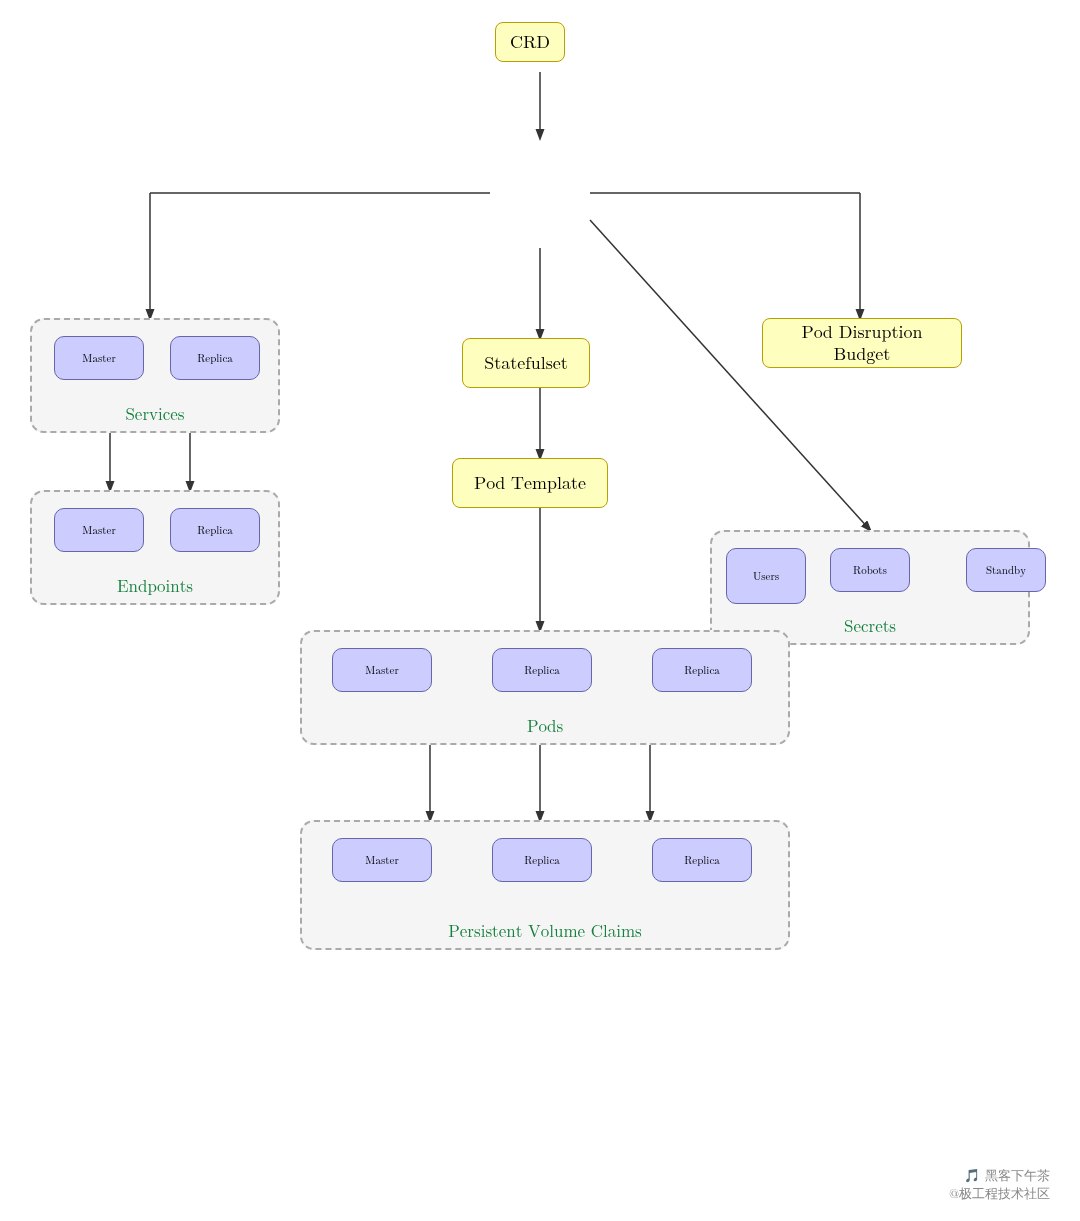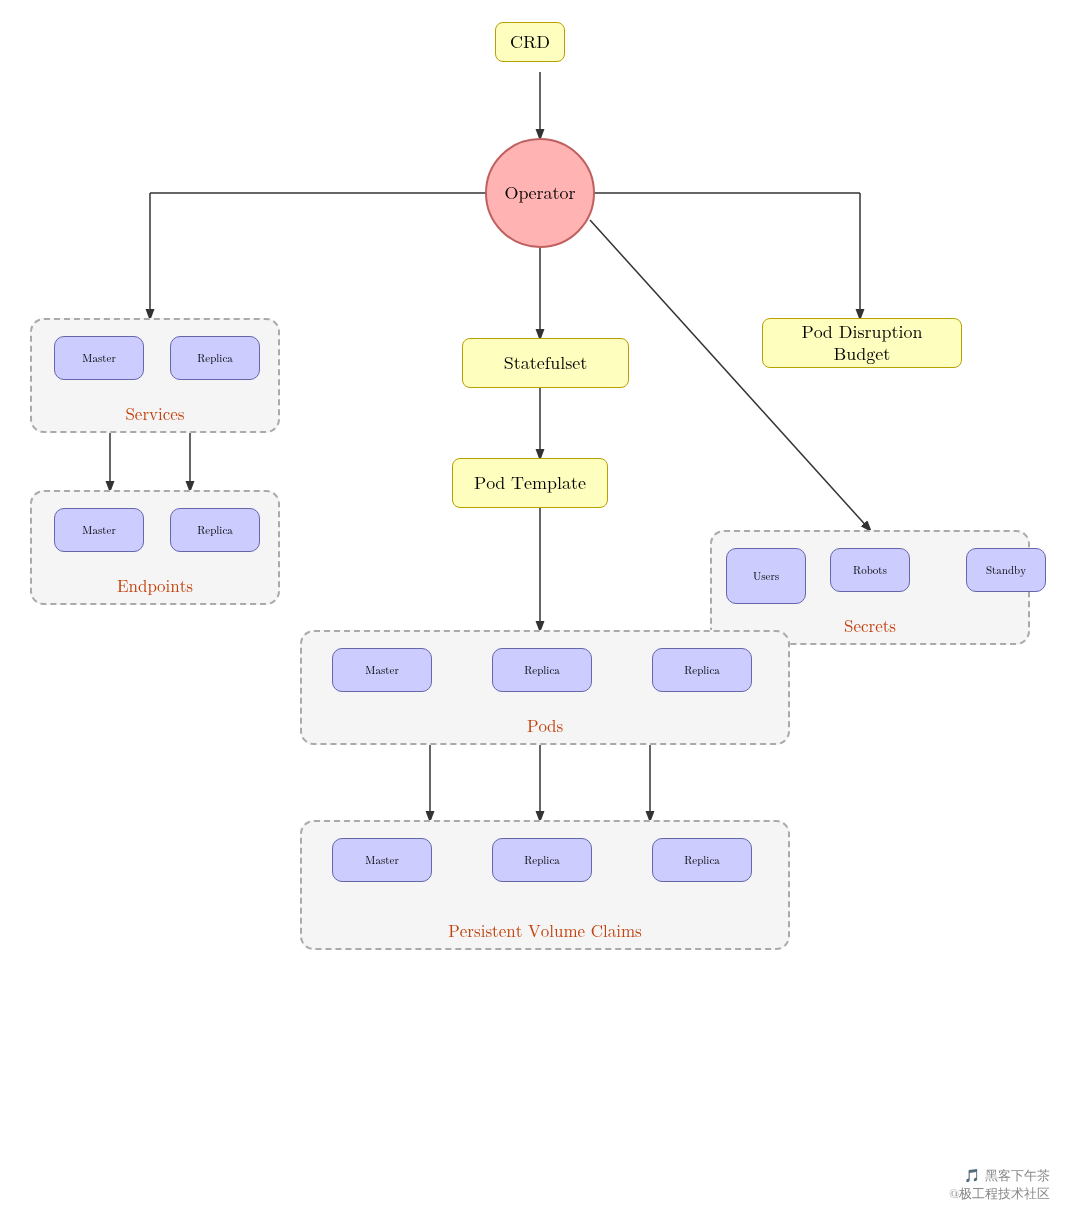--- a/index.html
+++ b/index.html
@@ -58,21 +58,21 @@
       border: 2px dashed #aaa;
       border-radius: 14px;
       background: #f5f5f5;
     }
     .group-label {
       position: absolute;
       bottom: 6px;
       width: 100%;
       text-align: center;
       font-size: 17px;
-      color: #c2410c;
+      color: #15803d;
     }
     
     .watermark {
       position: absolute;
       bottom: 18px;
       right: 30px;
       font-size: 13px;
       color: #888;
       text-align: right;
     }
@@ -110,23 +110,20 @@
 
     <line x1="430" y1="730" x2="430" y2="820" stroke="#333" stroke-width="1.5" marker-end="url(#arrow)"></line>
     <line x1="540" y1="730" x2="540" y2="820" stroke="#333" stroke-width="1.5" marker-end="url(#arrow)"></line>
     <line x1="650" y1="730" x2="650" y2="820" stroke="#333" stroke-width="1.5" marker-end="url(#arrow)"></line>
   </svg>
 
   <div class="node node-rect-yellow" style="left:495px; top:22px; width:70px;">
     <span>CRD</span>
   </div>
 
-  <div class="node node-circle-pink" style="left:485px; top:138px;">
-    <span>Operator</span>
-  </div>
 
   <div class="group-box" style="left:30px; top:318px; width:250px; height:115px;">
     <div class="node node-rect-purple" style="left:22px; top:16px; width:90px; height:44px;">
       <span>Master</span>
     </div>
     <div class="node node-rect-purple" style="left:138px; top:16px; width:90px; height:44px;">
       <span>Replica</span>
     </div>
     <div class="group-label">
       <span>Services</span>
@@ -138,21 +135,21 @@
       <span>Master</span>
     </div>
     <div class="node node-rect-purple" style="left:138px; top:16px; width:90px; height:44px;">
       <span>Replica</span>
     </div>
     <div class="group-label">
       <span>Endpoints</span>
     </div>
   </div>
 
-  <div class="node node-rect-yellow" style="left:462px; top:338px; width:167px; height:50px;">
+  <div class="node node-rect-yellow" style="left:462px; top:338px; width:128px; height:50px;">
     <span>Statefulset</span>
   </div>
 
   <div class="node node-rect-yellow" style="left:452px; top:458px; width:156px; height:50px;">
     <span>Pod Template</span>
   </div>
 
   <div class="node node-rect-yellow" style="left:762px; top:318px; width:200px; height:50px;">
     <span>Pod Disruption Budget</span>
   </div>

